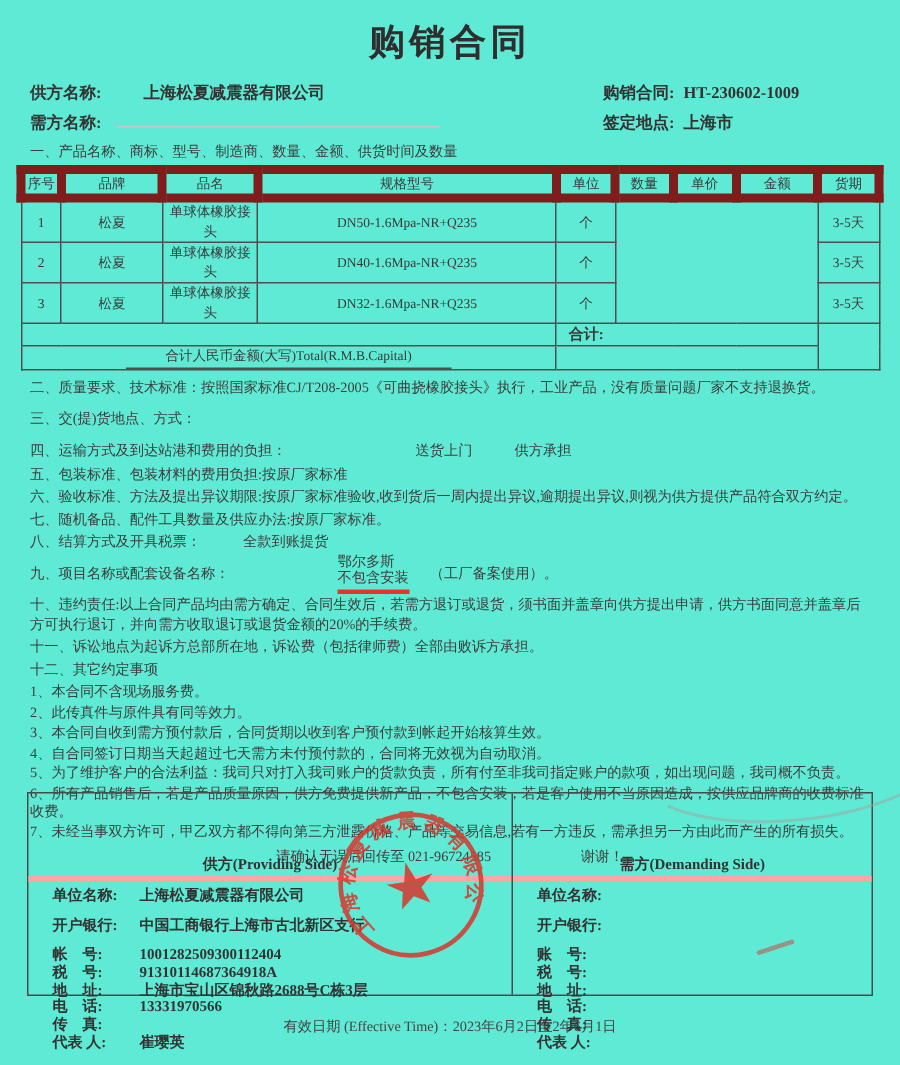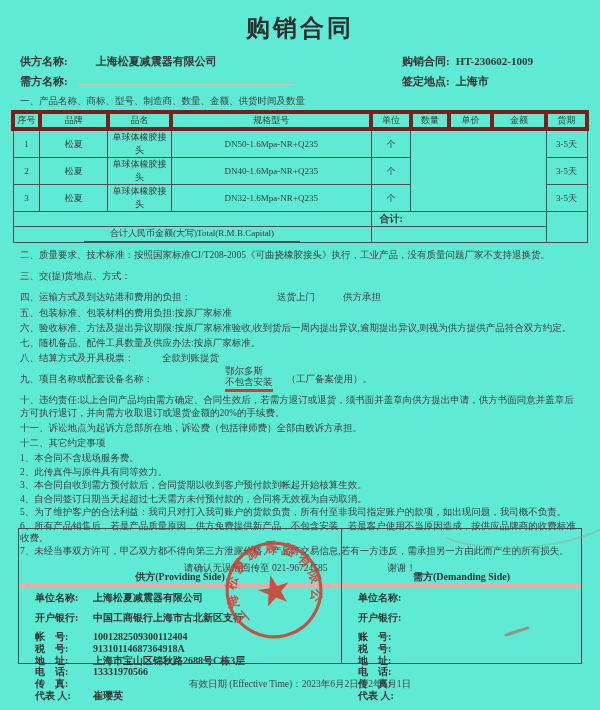--- a/index.html
+++ b/index.html
@@ -11,21 +11,21 @@
   .head{margin:10px 20px 0;font-size:11px;font-weight:bold;color:#333;}
   .hrow{display:flex;justify-content:space-between;margin-bottom:5px;align-items:baseline;}
   .hleft .hval{margin-left:28px;}
   .hright{width:178px;}
   .hright .hval{margin-left:6px;}
   .blankline{display:inline-block;width:215px;height:10px;border-bottom:1px solid #c9c9c4;margin-left:10px;}
   .sec1{margin:6px 20px 2px;font-size:9.5px;color:#3d3d3d;}
   
   .ptable{border-collapse:collapse;margin:0 auto;width:578px;table-layout:fixed;
           font-size:9px;text-align:center;color:#3a3a3a;border:1px solid #4f4f4f;}
-  .ptable th{border:4px solid #7f1d1d;height:13px;font-weight:normal;padding:0;}
+  .ptable th{border:6px solid #7f1d1d;height:13px;font-weight:normal;padding:0;}
   .ptable td{border:1px solid #4f4f4f;height:21px;padding:0;}
   .ptable .rshort td{height:13px;}
   .ptable .nb{border:none;}
   .ptable .bb{border-bottom:1px solid #4f4f4f;}
   .ptable .bt{border-top:1px solid #4f4f4f;}
   .ptable .br{border-right:1px solid #4f4f4f;}
   .ptable .bl{border-left:1px solid #4f4f4f;}
   .total-label{font-weight:bold;font-size:10px;text-align:center;}
   .cap-underline{display:inline-block;border-bottom:1px solid #4f4f4f;padding:0 26px 1px;}
   

